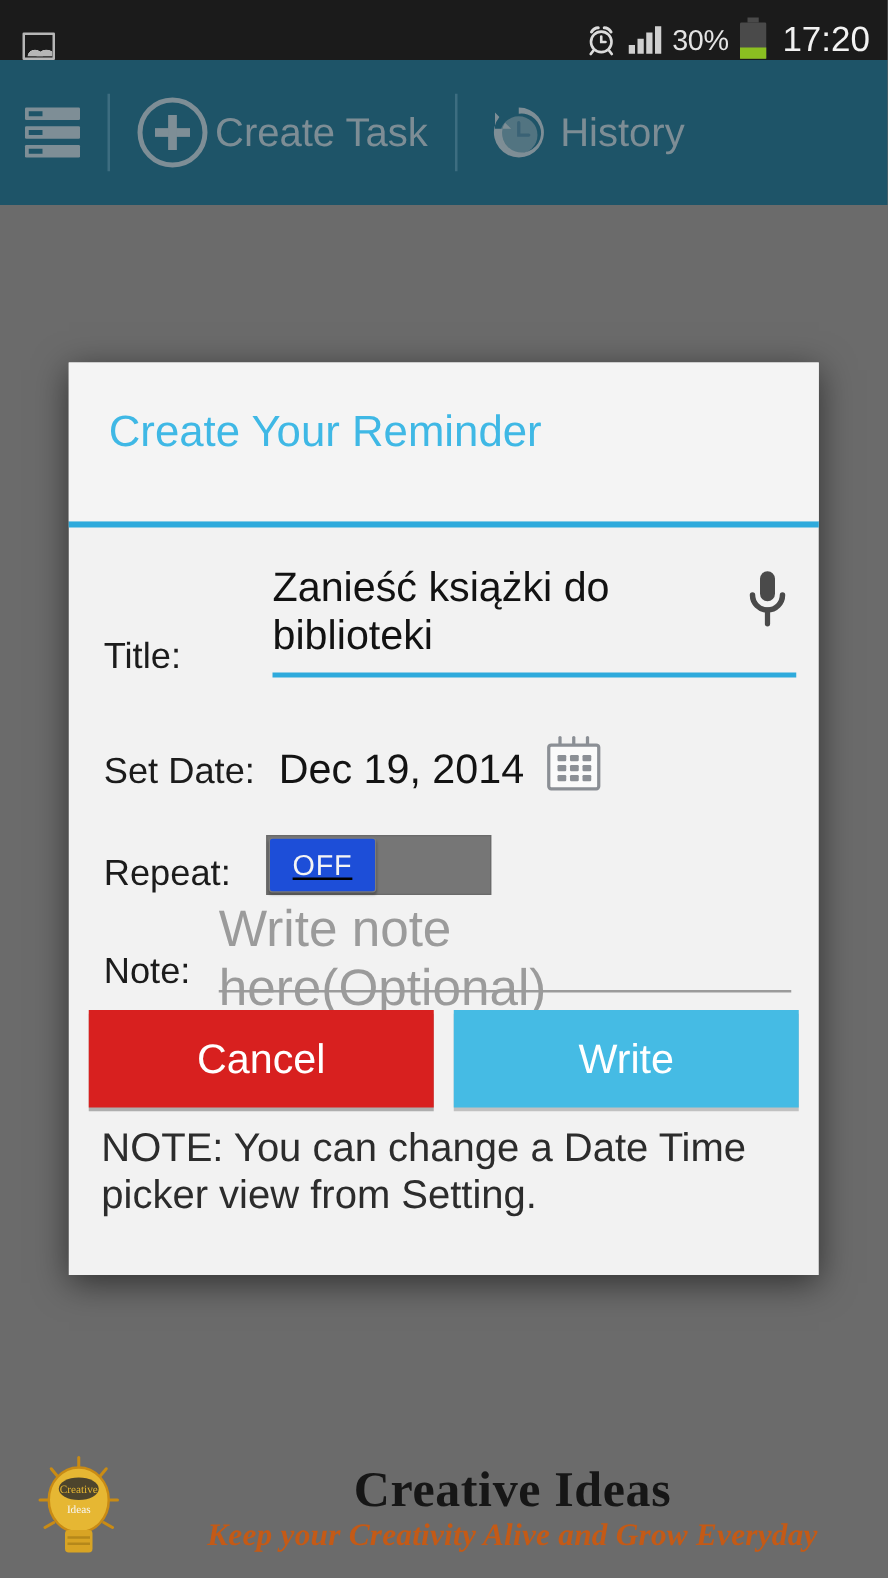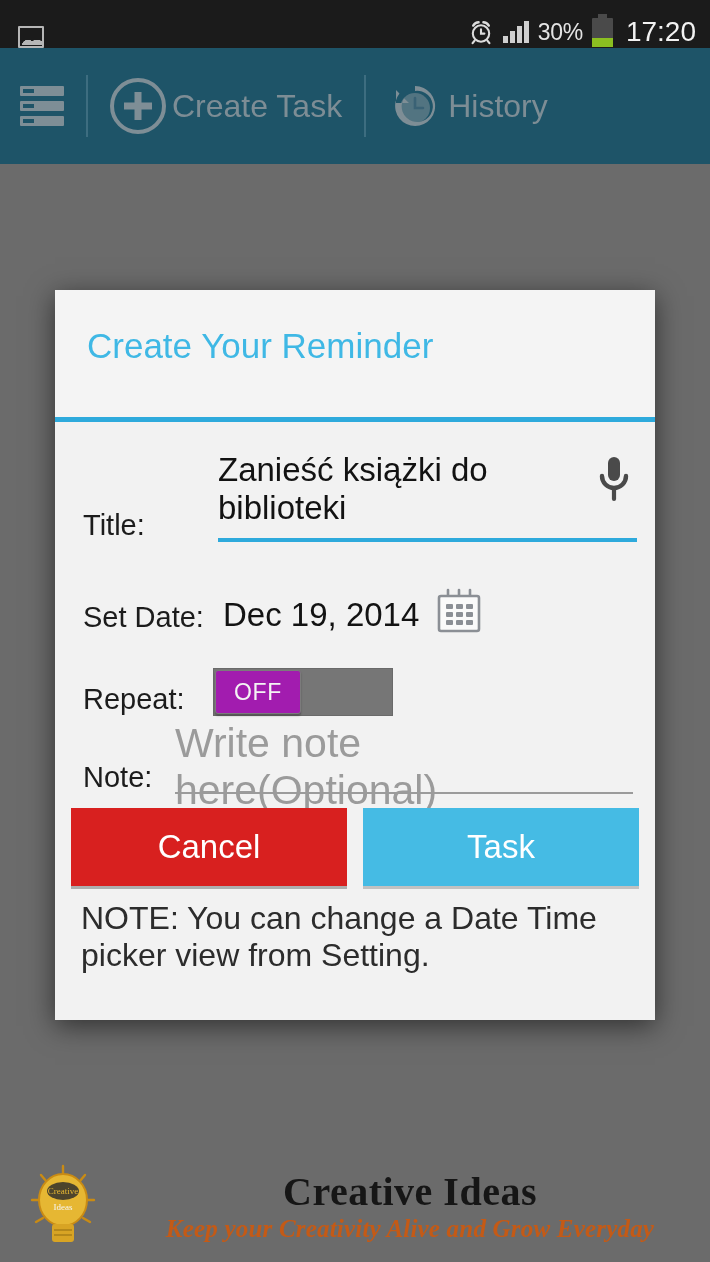--- a/index.html
+++ b/index.html
@@ -122,23 +122,23 @@
   .clk-icon{ width:48px; height:48px; margin-left:8px; }
 
   .row-repeat{ height:82px; padding-left:12px; }
   .rep-lbl{ width:130px; }
   .toggle{
     width:180px; height:48px; background:#767676; position:relative;
     border:1px solid #6a6a6a; display:block;
   }
   .toggle .thumb{
     position:absolute; left:1px; top:1px; width:86px; height:44px;
-    background:#a21caf; border:1px solid #7b7b7b; border-radius:3px;
+    background:#1d4ed8; border:1px solid #7b7b7b; border-radius:3px;
     box-shadow:0 2px 2px rgba(0,0,0,.28);
-    display:flex; align-items:center; justify-content:center;
+    display:flex; align-items:center; justify-content:center;text-decoration:underline;
   }
   .toggle .thumb span{ color:#f4f4f4; font-size:23px; letter-spacing:.6px; }
 
   .row-note{ height:78px; padding-left:12px; }
   .note-lbl{ width:92px; }
   .note-field{
     flex:1; height:52px; border-bottom:2px solid #9b9b9b; display:flex; align-items:center;
     margin-right:6px;
   }
   .note-ph{ font-size:41px; color:#9b9b9b; }
@@ -303,17 +303,17 @@
       <span class="lbl note-lbl">Note:</span>
       <span class="note-field">
         <span class="note-ph">Write note here(Optional)</span>
       </span>
     </div>
 
   </div>
 
   <div class="btnrow">
     <button class="btn btn-cancel">Cancel</button>
-    <button class="btn btn-save">Task</button>
+    <button class="btn btn-save">Write</button>
   </div>
 
   <div class="dlg-note">NOTE: You can change a Date Time picker view from Setting.</div>
 </div>
 
 </body></html>

